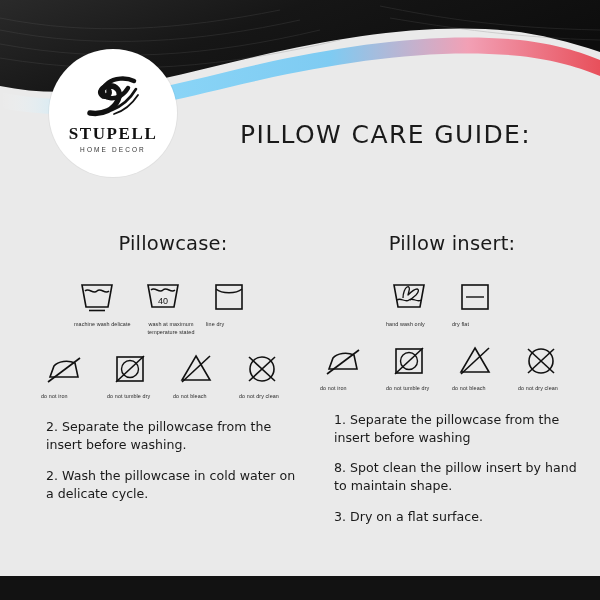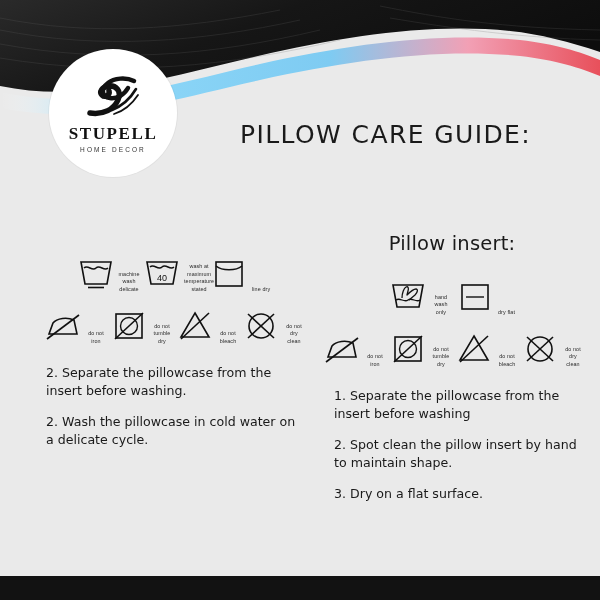--- a/index.html
+++ b/index.html
@@ -104,22 +104,22 @@
   .sym-row {
     display: flex;
     justify-content: center;
     align-items: flex-start;
   }
   .sym-row.row1 { margin-top: 20px; }
   .sym-row.row2 { margin-top: 10px; }
 
   .sym {
     display: flex;
-    flex-direction: row;
-    align-items: flex-end;
+    flex-direction: column;
+    align-items: flex-start;
     width: 66px;
   }
   .sym .glyph {
     width: 46px;
     height: 42px;
     display: flex;
     align-items: center;
     justify-content: center;
   }
   .sym .cap {
@@ -203,20 +203,21 @@
         <path d="M54,22 C48,31 40,38 30,41" fill="none" stroke="#111" stroke-width="1.8" stroke-linecap="round"></path>
       </svg>
     </span>
     <div class="logo-name">STUPELL</div>
     <div class="logo-sub">HOME DECOR</div>
   </div>
 
   <div class="main-title">PILLOW CARE GUIDE:</div>
 
   <div class="col col-left">
+    <div class="col-title">Pillowcase:</div>
 
     <div class="sym-row row1">
       <div class="sym">
         <span class="glyph">
           <svg viewBox="0 0 44 40" width="44" height="40" xmlns="http://www.w3.org/2000/svg">
             <path d="M7,9 L37,9 L33,31 L11,31 Z" fill="none" stroke="#111" stroke-width="1.6"></path>
             <path d="M10,15 C14,11 18,19 22,15 C26,11 30,19 34,15" fill="none" stroke="#111" stroke-width="1.5"></path>
             <line x1="14" y1="34.5" x2="30" y2="34.5" stroke="#111" stroke-width="1.6"></line>
           </svg>
         </span>
@@ -351,19 +352,19 @@
             <line x1="9" y1="33" x2="35" y2="9" stroke="#111" stroke-width="1.6"></line>
             <line x1="9" y1="9" x2="35" y2="33" stroke="#111" stroke-width="1.6"></line>
           </svg>
         </span>
         <span class="cap">do not dry clean</span>
       </div>
     </div>
 
     <div class="instructions">
       <div class="instr">1. Separate the pillowcase from the insert before washing</div>
-      <div class="instr">2. Spot clean the pillow insert by hand to maintain shape.</div>
+      <div class="instr">8. Spot clean the pillow insert by hand to maintain shape.</div>
       <div class="instr">3. Dry on a flat surface.</div>
     </div>
   </div>
 
   <div class="bottom-band"></div>
 </div>
 
 </body></html>

